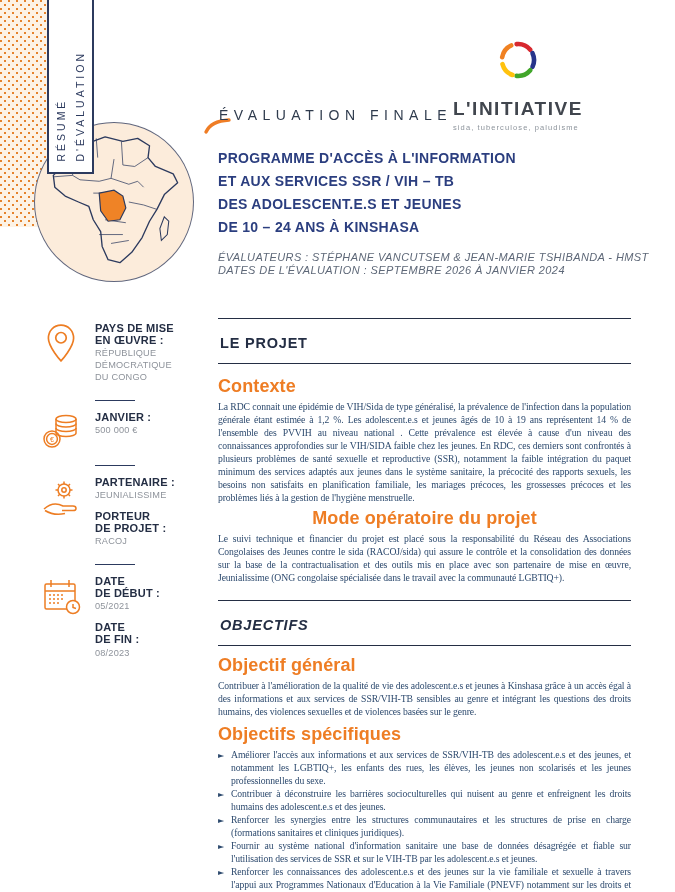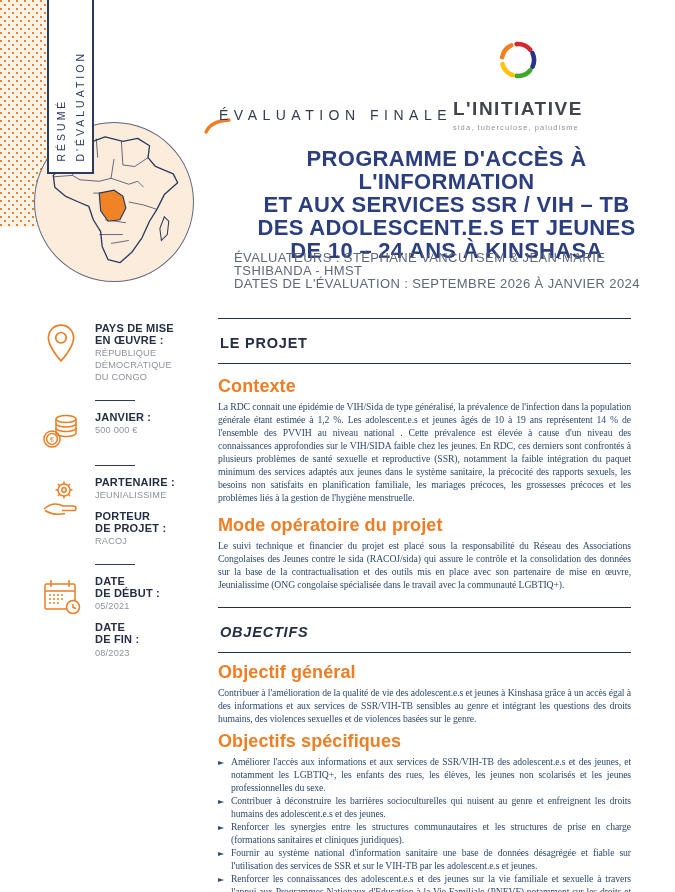--- a/index.html
+++ b/index.html
@@ -48,26 +48,26 @@
   }
 
   
   .kicker {
     position:absolute; left:219px; top:107px;
     font-size:14px; letter-spacing:5.5px; color:#2f3b4d; font-weight:400;
   }
   .kicker-swoosh { position:absolute; left:203px; top:117px; }
   .doc-title {
     position:absolute; left:218px; top:147px;
-    font-size:22px; font-weight:bold; color:#2b3e7f;
-    line-height:23px; letter-spacing:0.3px;text-align:center;
+    font-size:14px; font-weight:bold; color:#2b3e7f;
+    line-height:23px; letter-spacing:0.3px;
   }
   .doc-meta {
-    position:absolute; left:234px; top:251px;
-    font-size:13px; line-height:13px; color:#5e6878; letter-spacing:0.4px;
+    position:absolute; left:218px; top:251px;
+    font-size:11px; line-height:13px; color:#5e6878; letter-spacing:0.4px;font-style:italic;
   }
 
   
   .sidebar { position:absolute; left:40px; top:322px; width:172px; }
   .sb-group { display:flex; gap:11px; }
   .sb-icon { width:44px; flex:0 0 44px; }
   .sb-rows { flex:1; }
   .sb-row { margin-bottom:8px; }
   .sb-label { font-size:11px; font-weight:bold; color:#242e44; line-height:12.2px; letter-spacing:0.2px; }
   .sb-value { font-size:9.2px; color:#8e939b; line-height:11.8px; margin-top:2px; letter-spacing:0.2px; }
@@ -81,21 +81,21 @@
   }
   .rulehead h2 { font-size:14.5px; font-weight:bold; letter-spacing:0.8px; color:#242e44; }
   .sub-title {
     color:#ee7d24; font-size:18px; font-weight:bold; letter-spacing:0.1px;
   }
   .para {
     font-family:"Liberation Serif", serif; font-size:9.7px; line-height:13px;
     color:#2d4a6e; text-align:justify; letter-spacing:-0.1px; margin-top:3px;
   }
   .mt-contexte { margin-top:12px; }
-  .mt-mode { margin-top:11px; }
+  .mt-mode { margin-top:4px;text-align:center; }
   .mt-obj { margin-top:16px;font-style:italic; }
   .mt-general { margin-top:9px; }
   .mt-spec { margin-top:6px; }
   .bullets { list-style:none; margin-top:3px; }
   .bullets li {
     position:relative; padding-left:13px;
     font-family:"Liberation Serif", serif; font-size:9.7px; line-height:13px;
     color:#2d4a6e; text-align:justify; letter-spacing:-0.1px;
   }
   .bullets .marker {

